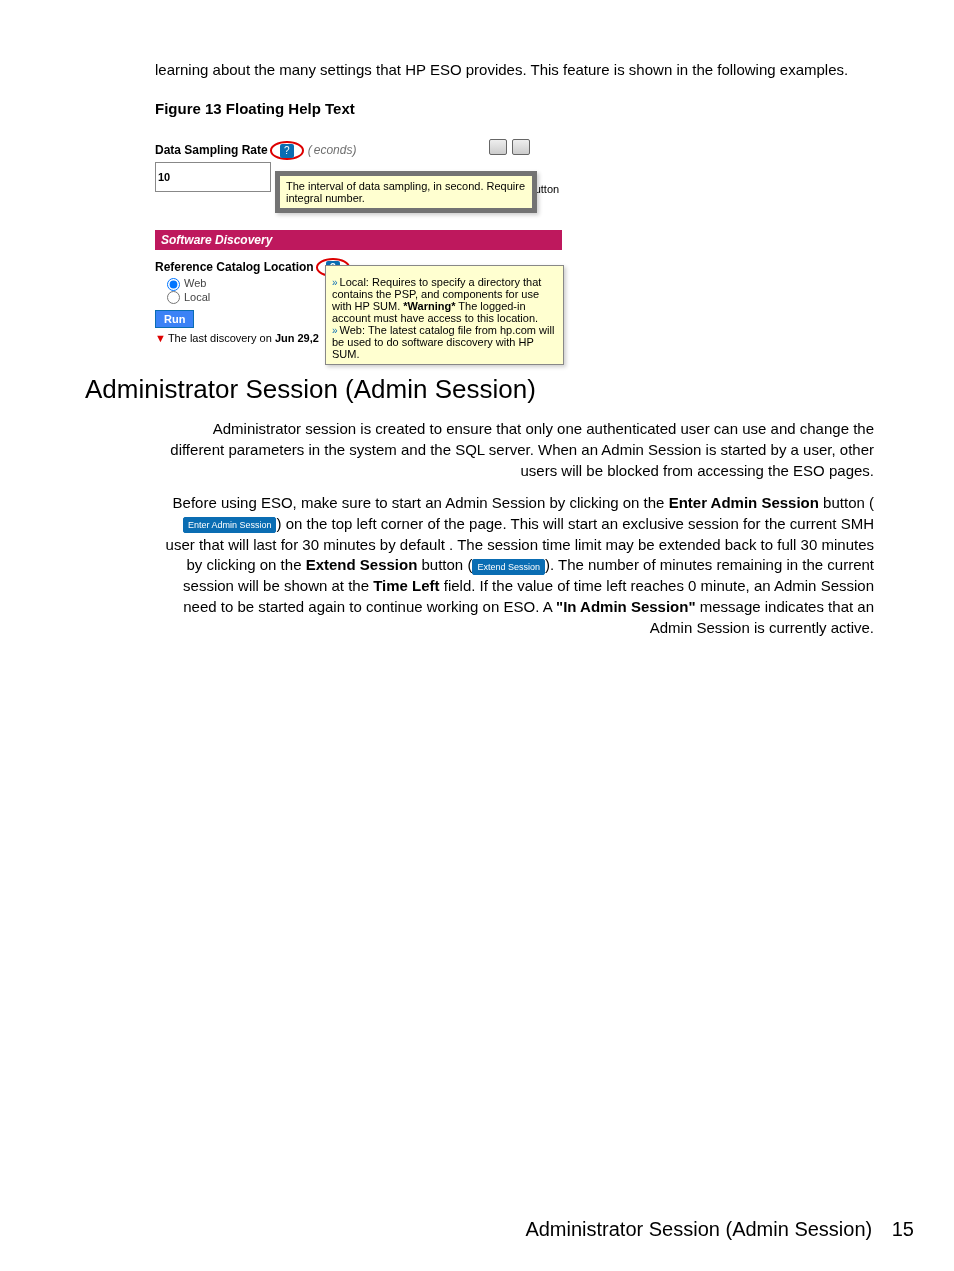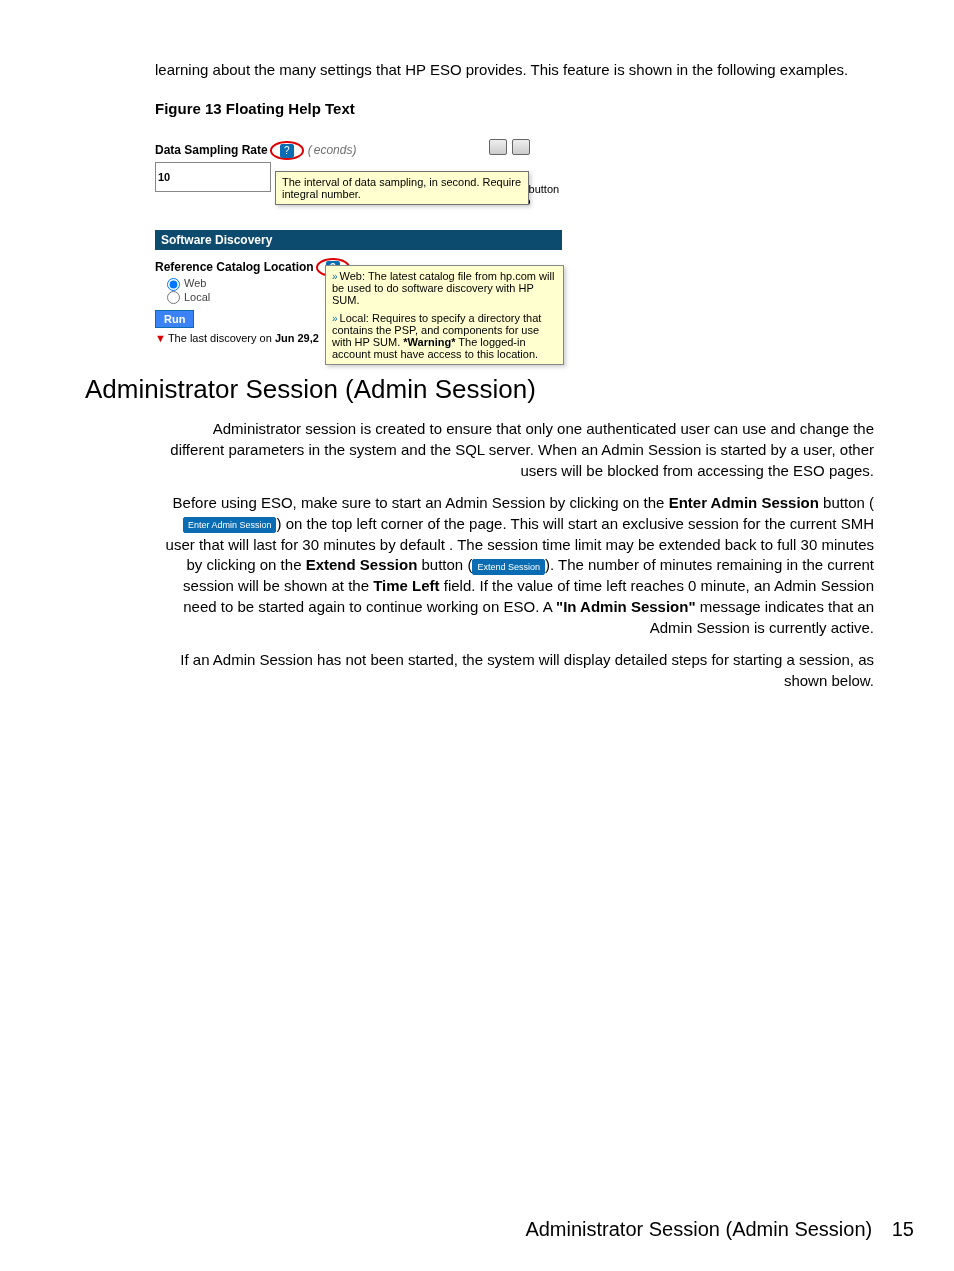--- a/index.html
+++ b/index.html
@@ -77,34 +77,35 @@
     padding: 8px 2px;
     margin-top: 2px;
     font-weight: bold;
   }
   .tooltip1 {
     position: absolute;
     left: 120px;
     top: 30px;
     width: 240px;
     background: #ffffd0;
-    border: 1px solid #737373;
+    border: 5px solid #737373;
     padding: 4px 6px;
     font-size: 11px;
     z-index: 5;
     box-shadow: 2px 2px 4px rgba(0,0,0,.2);
   }
   .grey-bar {
-    background: #0c4a6e;
+    background: #be185d;
     color: #fff;
     font-weight: bold;
     font-size: 12px;
     padding: 3px 6px;
     margin-top: 38px;
     width: 395px;
+    font-style: italic;
   }
   .ref-label {
     font-weight: bold;
     font-size: 12px;
     margin-top: 8px;
   }
   .radio-row {
     margin-left: 12px;
     font-size: 11px;
     color:#444;
@@ -242,32 +243,31 @@
     </div>
     <div class="radio-row">
       <label><input type="radio" style=""><span>Local</span></label>
     </div>
     <span class="run-btn">Run</span>
     <div class="last-disc">
       <span class="red-tri">▼</span><span>The last discovery on </span><b>Jun 29,2</b>
     </div>
 
     <div class="tooltip2">
+      <div style="margin-top:6px;"><span class="arrow">»</span><span>Local:</span><span> Requires to specify a directory that contains the PSP, and components for use with HP SUM. </span><b>*Warning*</b><span> The logged-in account must have access to this location.</span></div>
       <div><span class="arrow">»</span><span>Web:</span><span> The latest catalog file from hp.com will be used to do software discovery with HP SUM.</span></div>
-      <div style="margin-top:6px;"><span class="arrow">»</span><span>Local:</span><span> Requires to specify a directory that contains the PSP, and components for use with HP SUM. </span><b>*Warning*</b><span> The logged-in account must have access to this location.</span></div>
     </div>
   </div>
 
   <h2 class="section-h">Administrator Session (Admin Session)</h2>
 
   <p class="body-text">Administrator session is created to ensure that only one authenticated user can use and change the different parameters in the system and the SQL server. When an Admin Session is started by a user, other users will be blocked from accessing the ESO pages.</p>
 
   <p class="body-text">
     <span>Before using ESO, make sure to start an Admin Session by clicking on the </span><b>Enter Admin Session</b><span> button (</span><span class="inline-btn">Enter Admin Session</span><span>) on the top left corner of the page. This will start an exclusive session for the current SMH user that will last for 30 minutes by default . The session time limit may be extended back to full 30 minutes by clicking on the </span><b>Extend Session</b><span> button (</span><span class="inline-btn">Extend Session</span><span>). The number of minutes remaining in the current session will be shown at the </span><b>Time Left</b><span> field. If the value of time left reaches 0 minute, an Admin Session need to be started again to continue working on ESO. A </span><b>"In Admin Session"</b><span> message indicates that an Admin Session is currently active.</span>
   </p>
 
-  <p class="body-text">If an Admin Session has not been started, the system will display detailed steps for starting a session, as shown below.</p>
 
   <div class="footer">
     <span>Administrator Session (Admin Session)</span>
     <span class="pn">15</span>
   </div>
 </div>
 
 </body></html>

